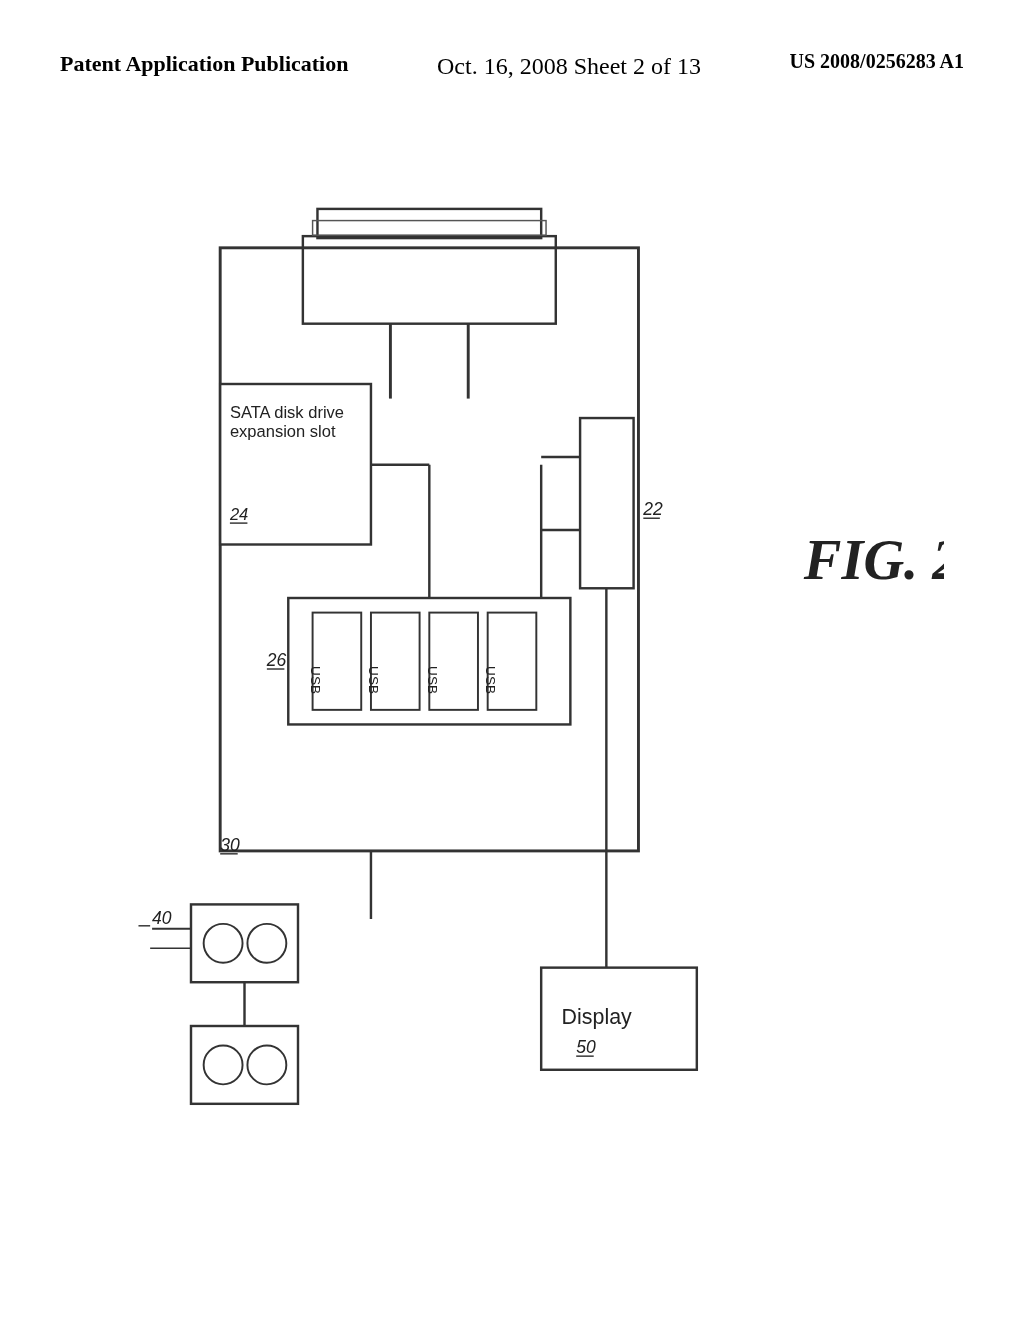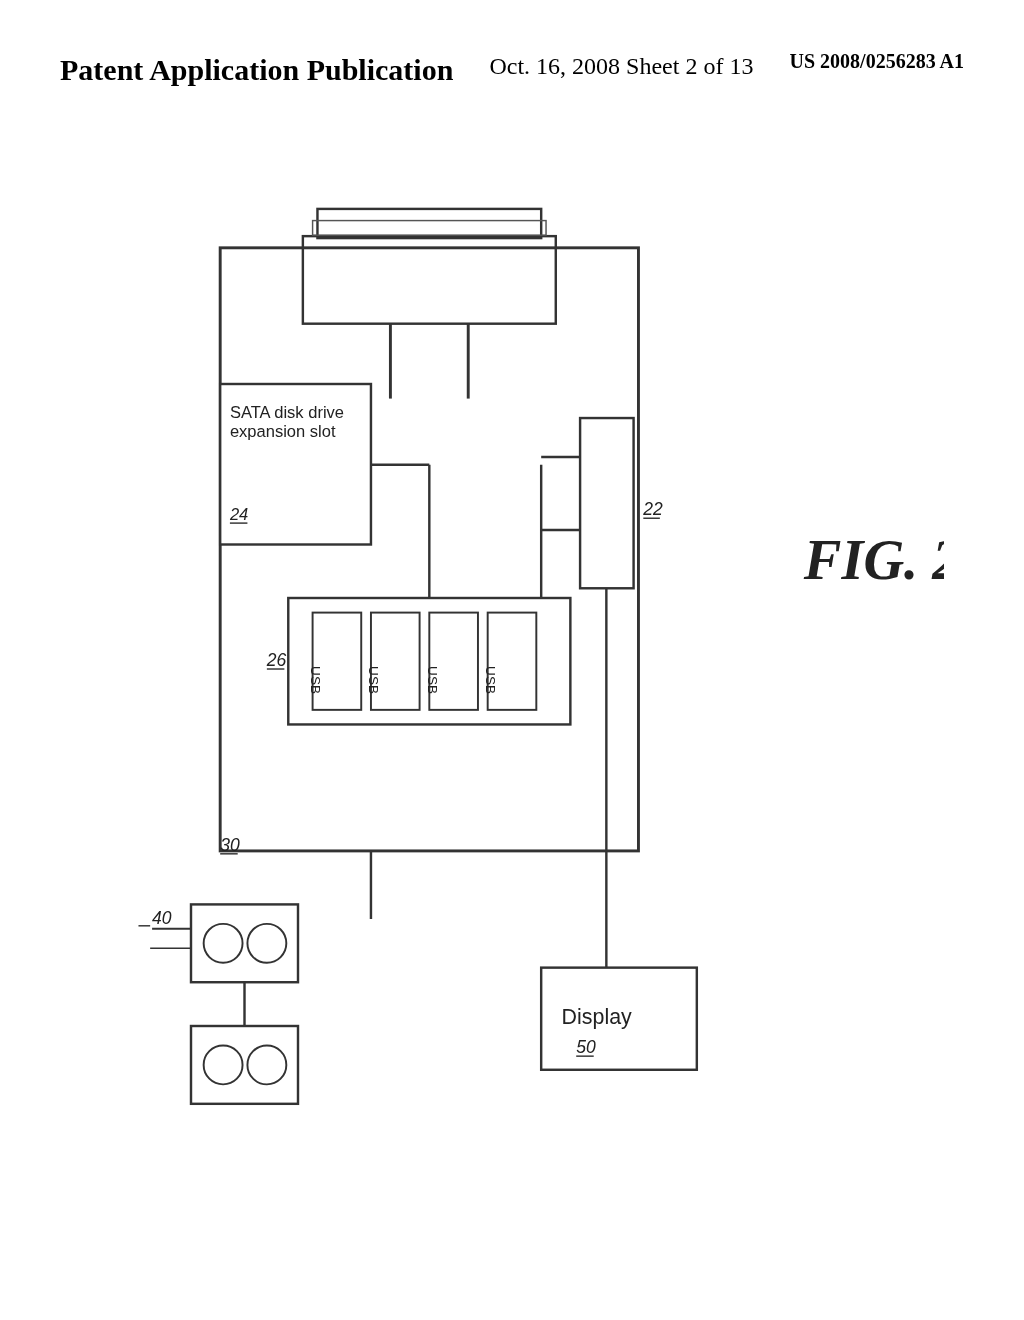--- a/index.html
+++ b/index.html
@@ -17,21 +17,21 @@
       position: absolute;
       top: 50px;
       left: 0;
       right: 0;
       display: flex;
       justify-content: space-between;
       align-items: flex-start;
       padding: 0 60px;
     }
     .header-left {
-      font-size: 30px;
+      font-size: 22px;
       font-weight: bold;
       line-height: 1.3;
     }
     .header-middle {
       font-size: 24px;
       text-align: center;
       line-height: 1.4;
     }
     .header-right {
       font-size: 20px;

